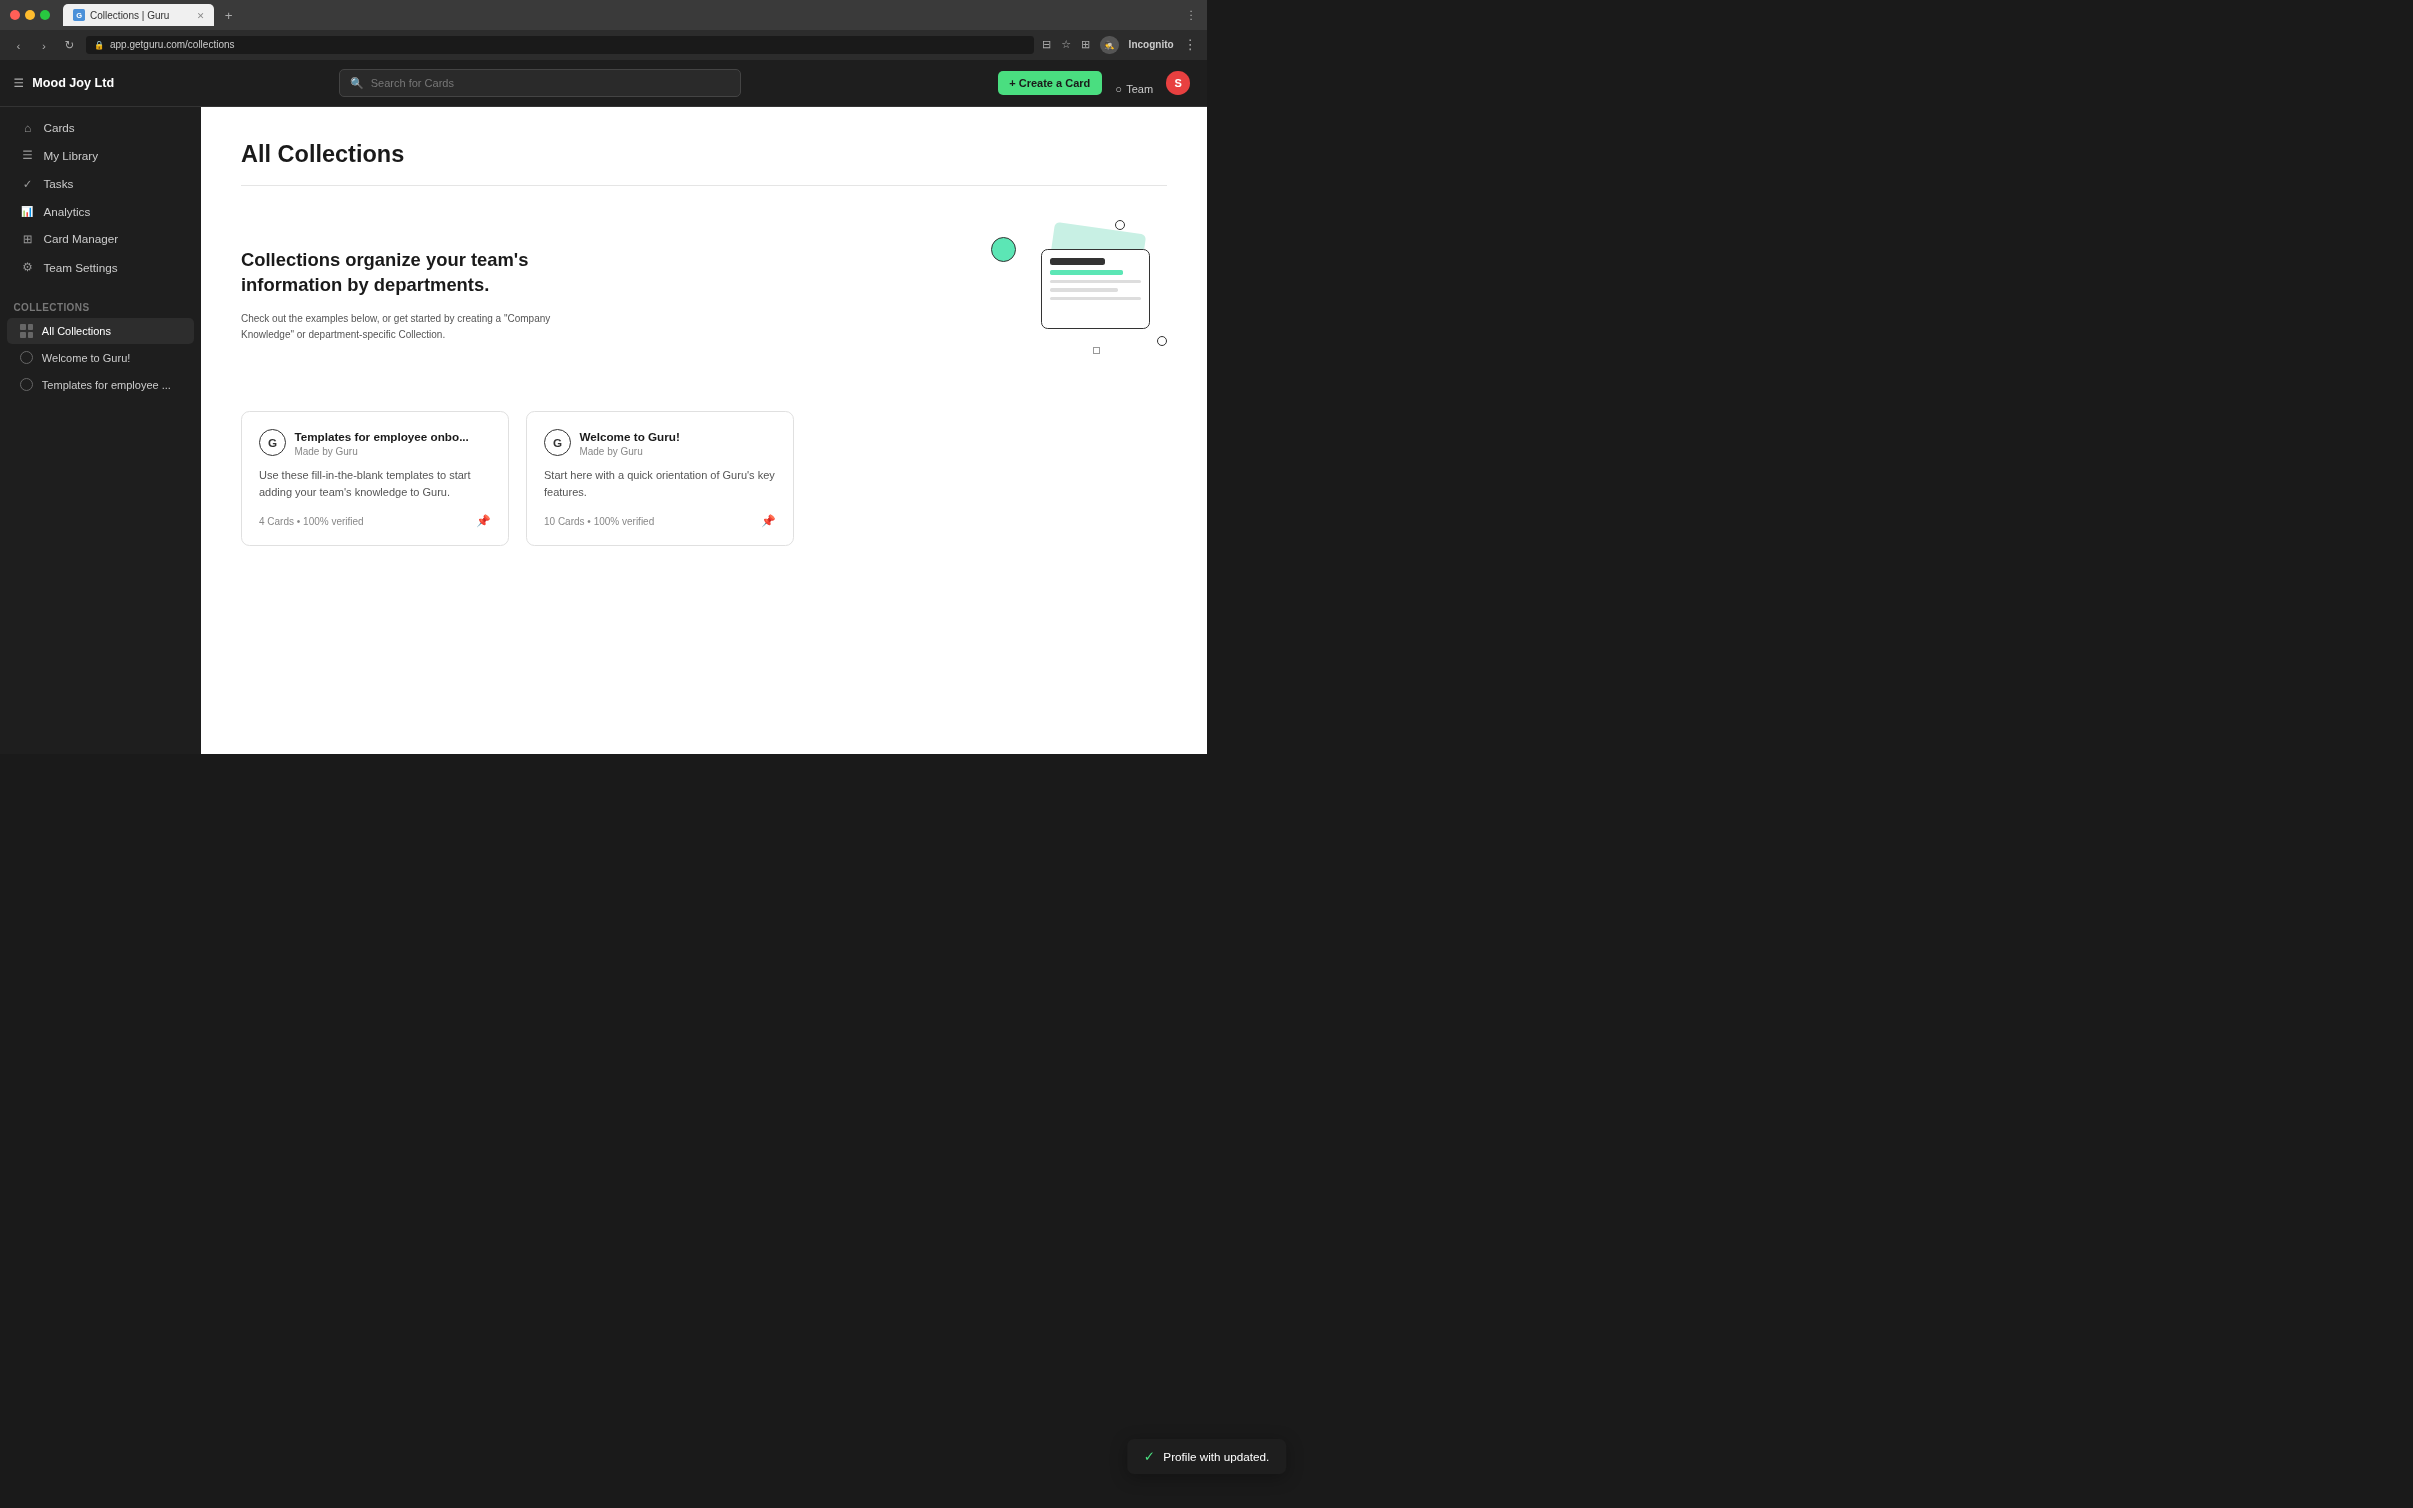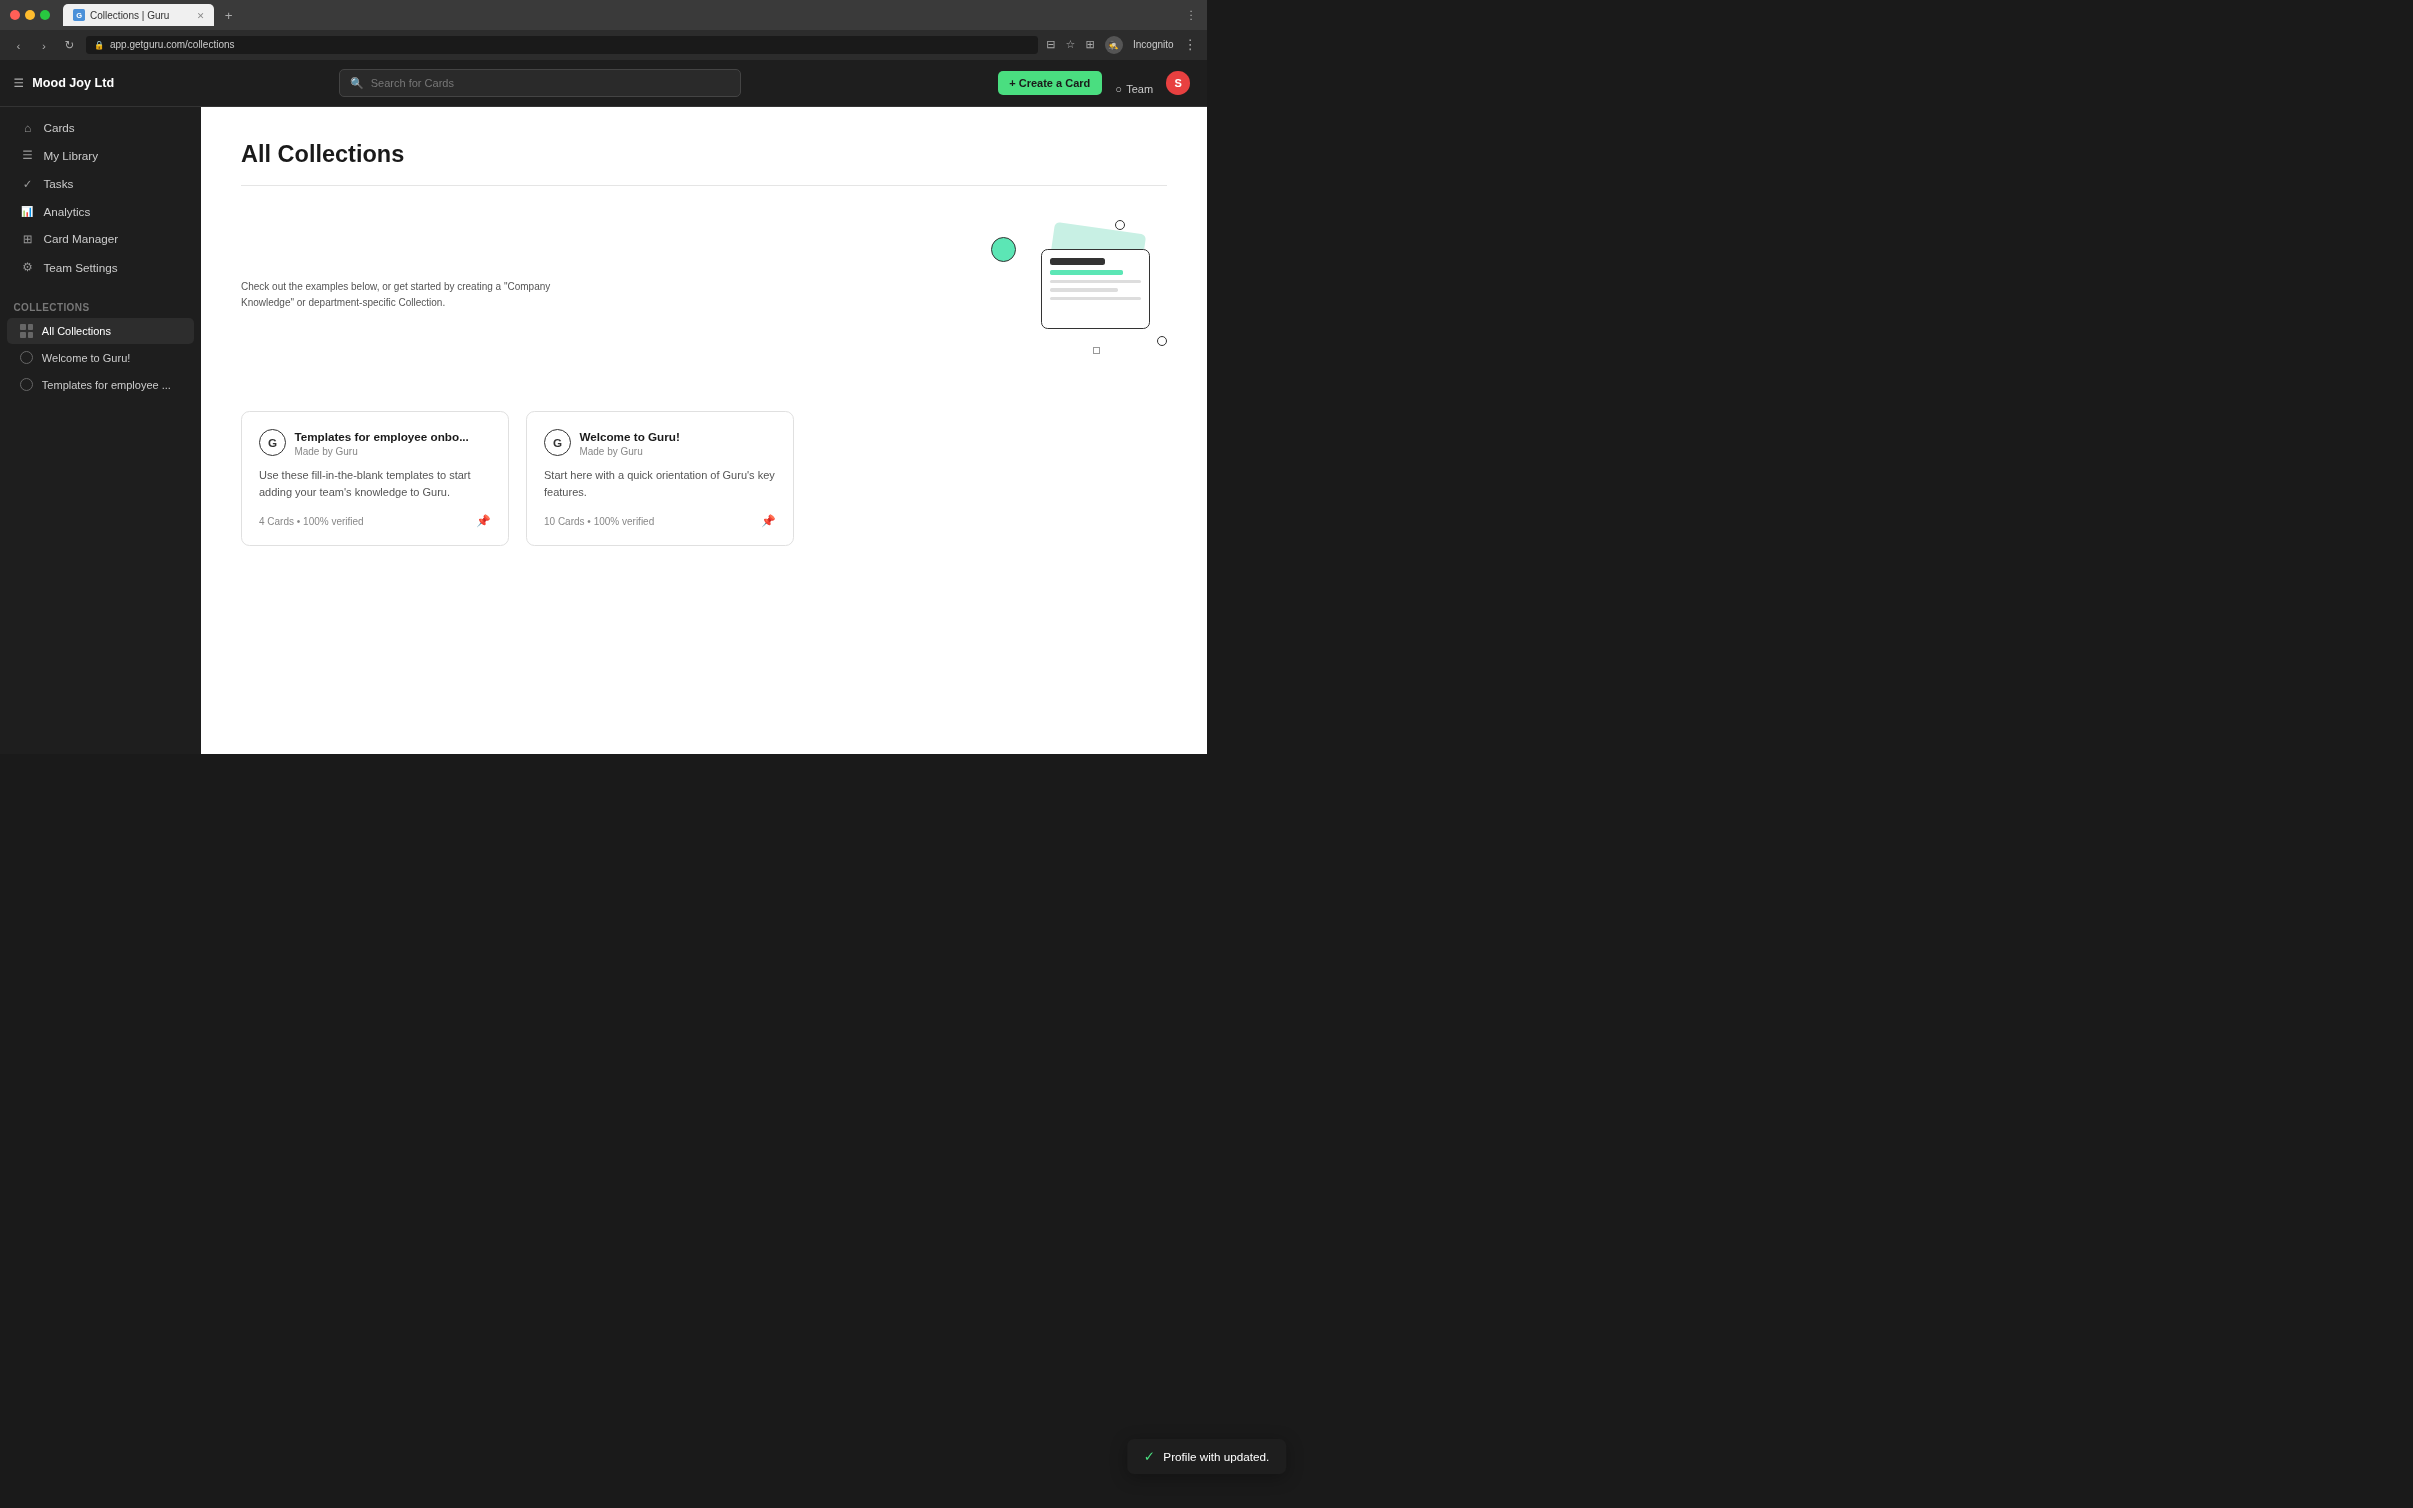--- a/index.html
+++ b/index.html
@@ -610,21 +610,21 @@
       <span class="lock-icon">🔒</span>
       <span>app.getguru.com/collections</span>
     </div>
     <div class="nav-actions">
       <span style="font-size:11px;">⊟</span>
       <span style="font-size:11px;">☆</span>
       <span style="font-size:11px;">⊞</span>
       <div class="incognito-badge">
         <span style="font-size:8.4px;">🕵</span>
       </div>
-      <span style="color:#ccc;font-size:10px;">Incognito</span>
+      <span style="color:#ccc;font-size:10px;font-weight:bold;">Incognito</span>
       <span style="font-size:13.4px;">⋮</span>
     </div>
   </div>
 </div>
 
 <div class="app-container">
 
   <div class="sidebar">
     <div class="sidebar-header">
       <span class="hamburger-icon">☰</span>
@@ -698,20 +698,21 @@
       </div>
     </div>
 
     <div class="main-content">
       <div class="page-content">
         <h1 class="page-title">All Collections</h1>
         <div class="divider"></div>
 
         <div class="collections-hero">
           <div class="hero-text">
+            <h2 class="hero-headline">Collections organize your team's information by departments.</h2>
             <p class="hero-description">Check out the examples below, or get started by creating a "Company Knowledge" or department-specific Collection.</p>
           </div>
 
           <div class="hero-illustration">
             <div class="illus-card-back"></div>
             <div class="illus-badge"></div>
             <div class="illus-card-main">
               <div class="illus-line-thick"></div>
               <div style="width:80%;height:5px;background:#5ce6b5;border-radius:1.7px;"></div>
               <div class="illus-line-thin"></div>

